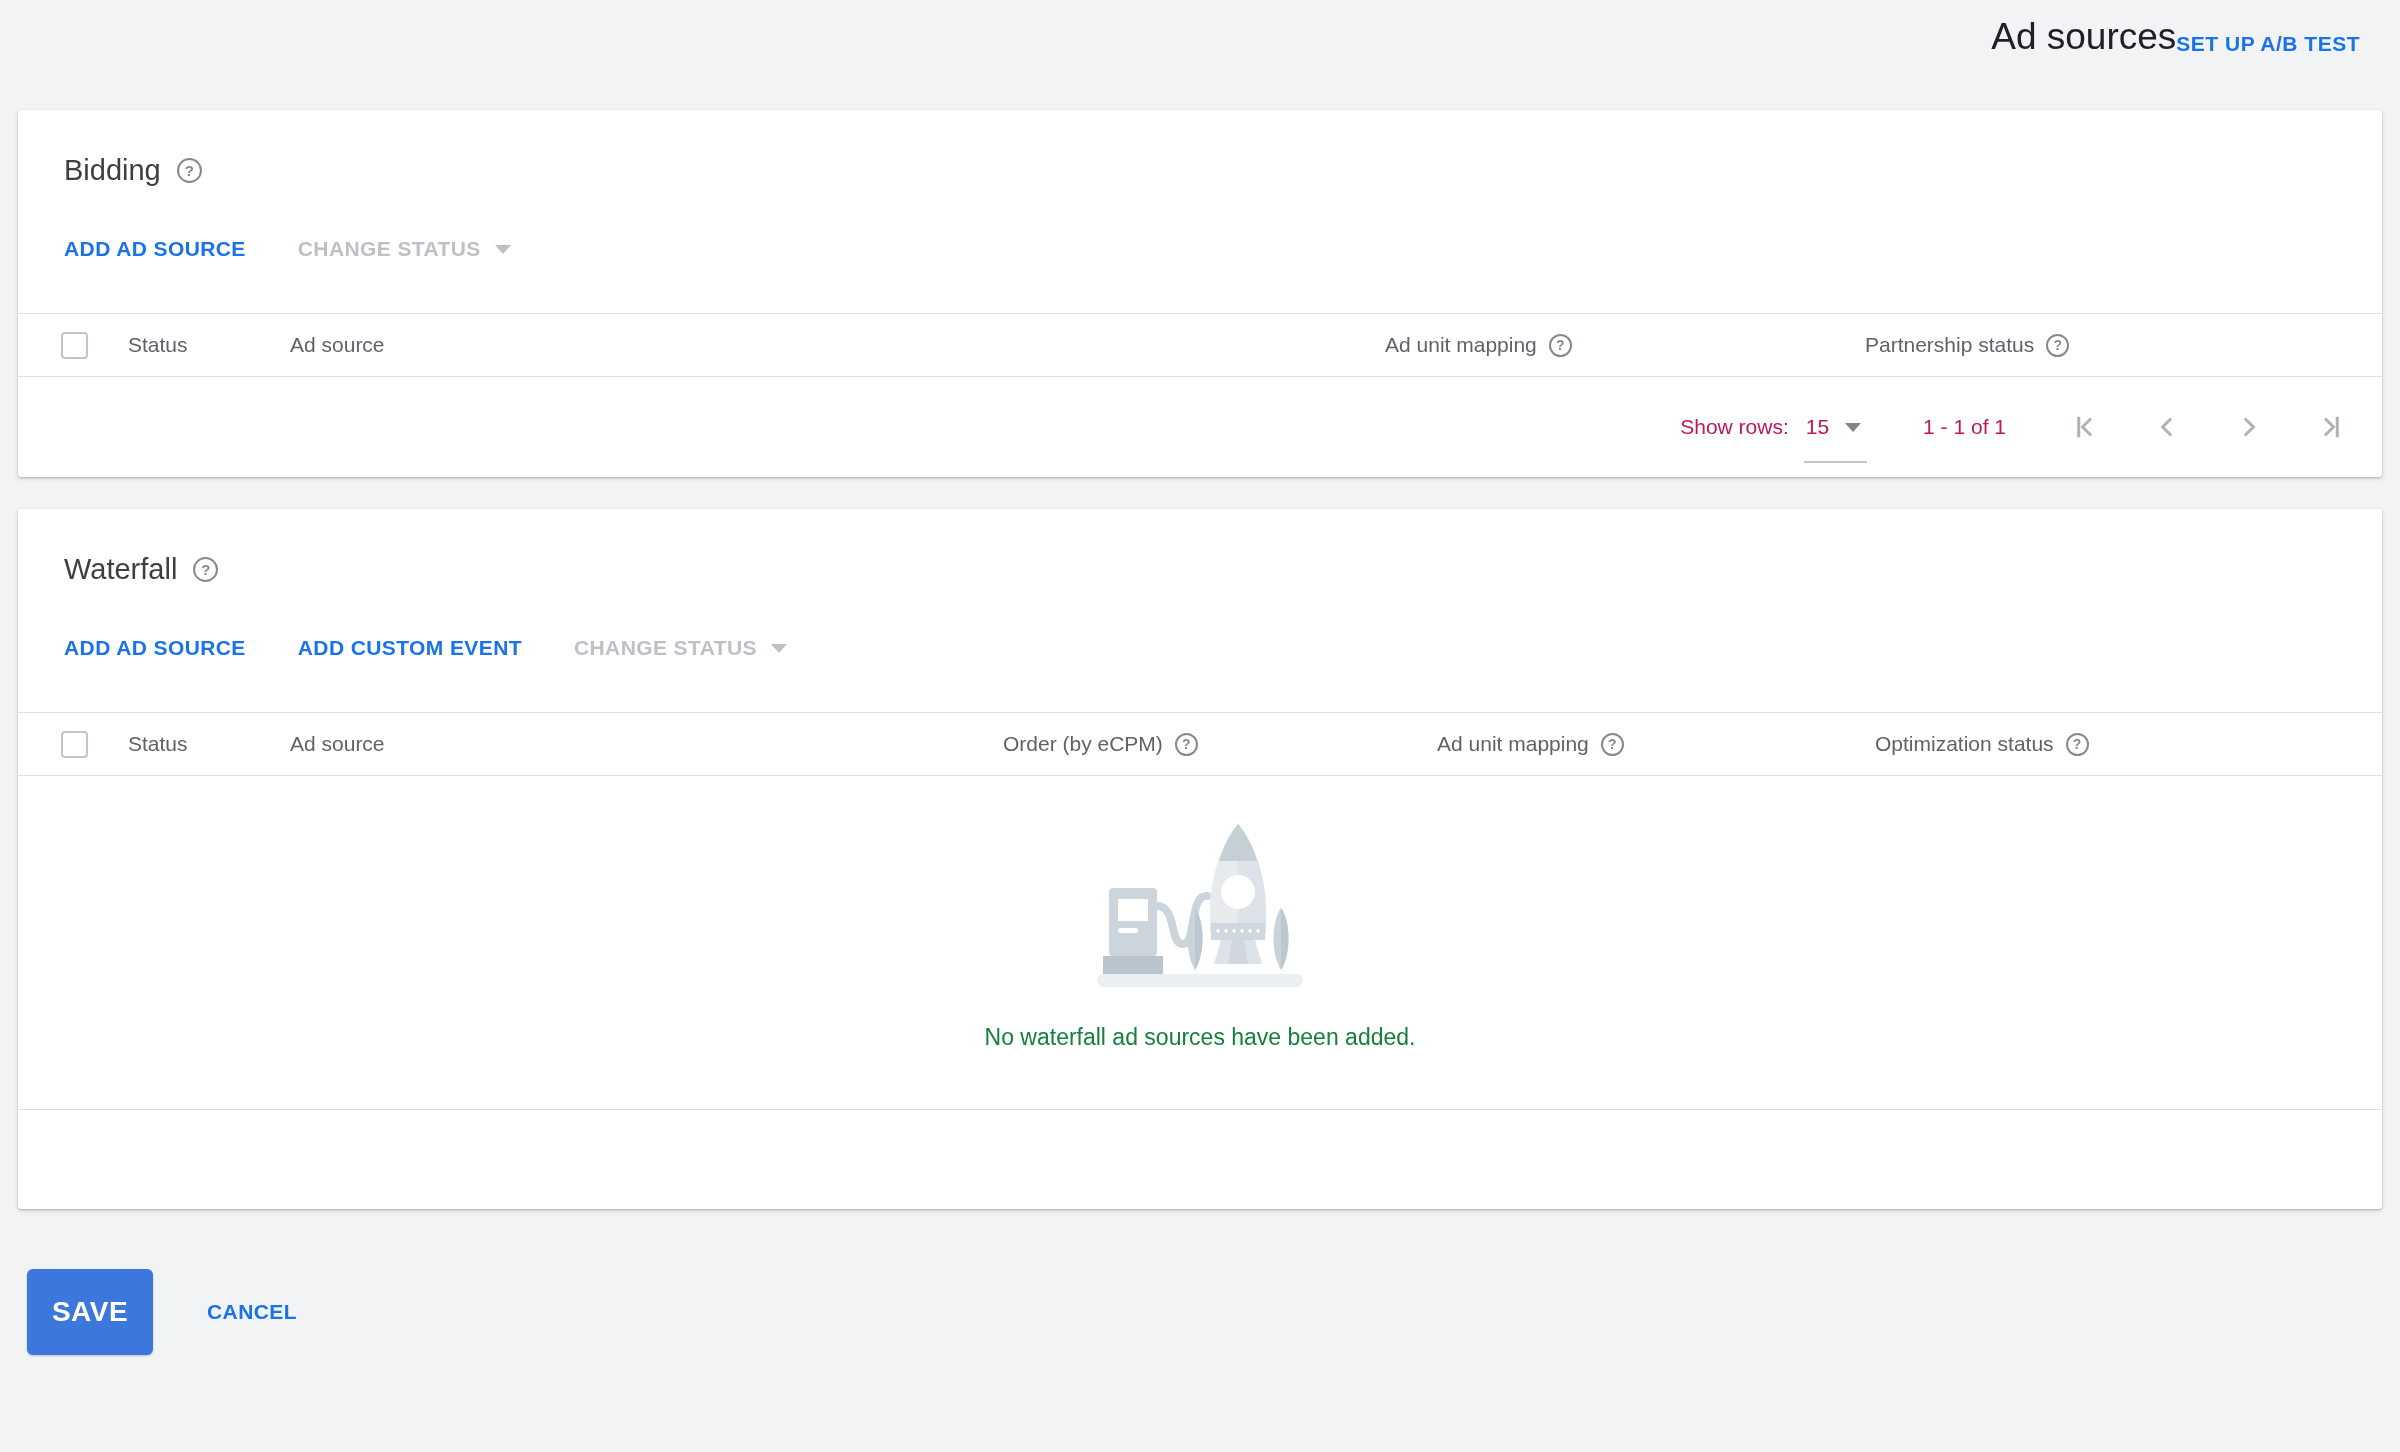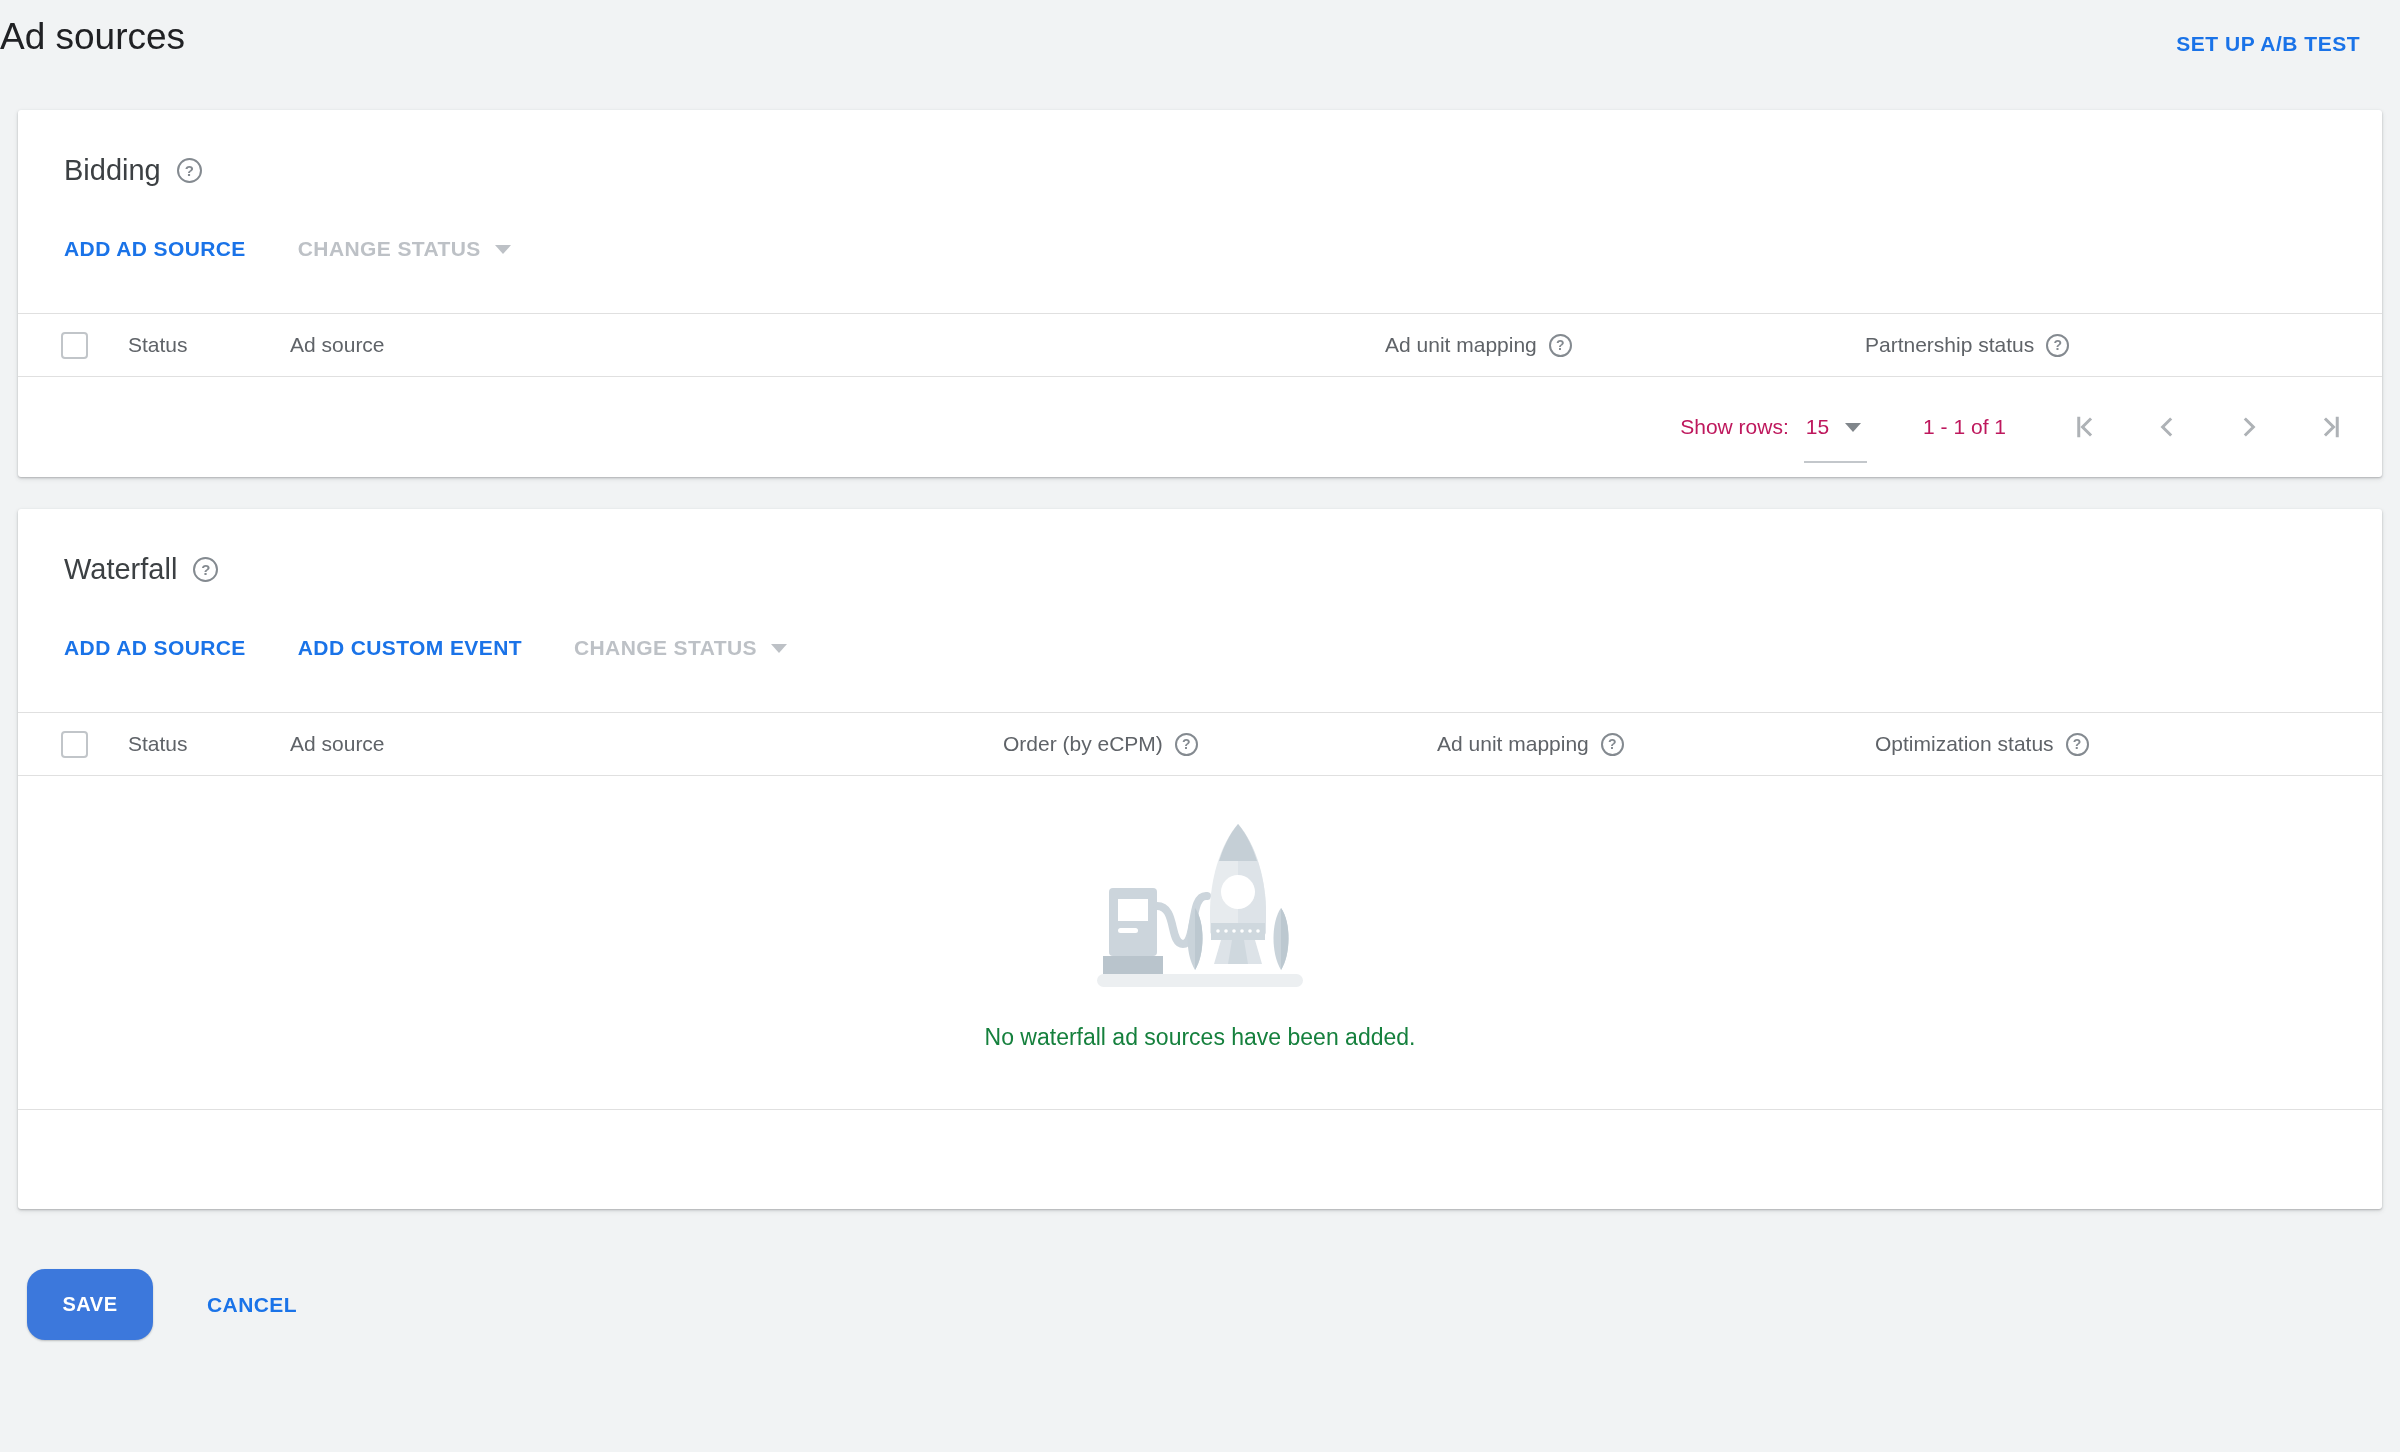--- a/index.html
+++ b/index.html
@@ -6,21 +6,21 @@
   html,body { width:2400px; height:1452px; }
   body {
     background:#f1f3f4;
     font-family:"Liberation Sans", sans-serif;
     color:#202124;
     overflow:hidden;
   }
 
   
   .page-header{
-    display:flex; justify-content:space-between; align-items:flex-start;
+    display:flex; justify-content:flex-end; align-items:flex-start;
     padding:16px 40px 0 0;
   }
   .page-title{ font-size:37px; font-weight:400; color:#202124; }
   .ab-link{
     margin-top:16px; font-size:21px; font-weight:700; letter-spacing:.5px;
     color:#1a73e8; cursor:pointer; text-decoration:none;
   }
 
   
   .card{
@@ -102,23 +102,23 @@
   .empty-state{
     display:flex; flex-direction:column; align-items:center;
     padding:40px 0 58px;
   }
   .empty-text{ margin-top:30px; font-size:23px; color:#15803d; }
   .waterfall-footer{ height:100px; border-top:1px solid #e0e0e0; }
 
   
   .bottom-actions{ display:flex; align-items:center; margin:60px 0 0 27px; gap:54px; }
   .save-btn{
-    width:126px; height:71px; background:#3c78dc; color:#fff;
-    font-size:20px; font-weight:700; letter-spacing:.5px;
-    border:none; border-radius:18px; cursor:pointer;
+    width:126px; height:86px; background:#3c78dc; color:#fff;
+    font-size:28px; font-weight:700; letter-spacing:.5px;
+    border:none; border-radius:6px; cursor:pointer;
     font-family:"Liberation Sans", sans-serif;
     box-shadow:0 1px 2px rgba(60,64,67,.3);
   }
   .cancel-btn{
     font-size:21px; font-weight:700; letter-spacing:.4px; color:#1a73e8;
     background:none; border:none; cursor:pointer;
     font-family:"Liberation Sans", sans-serif;
   }
 </style>
 </head>

